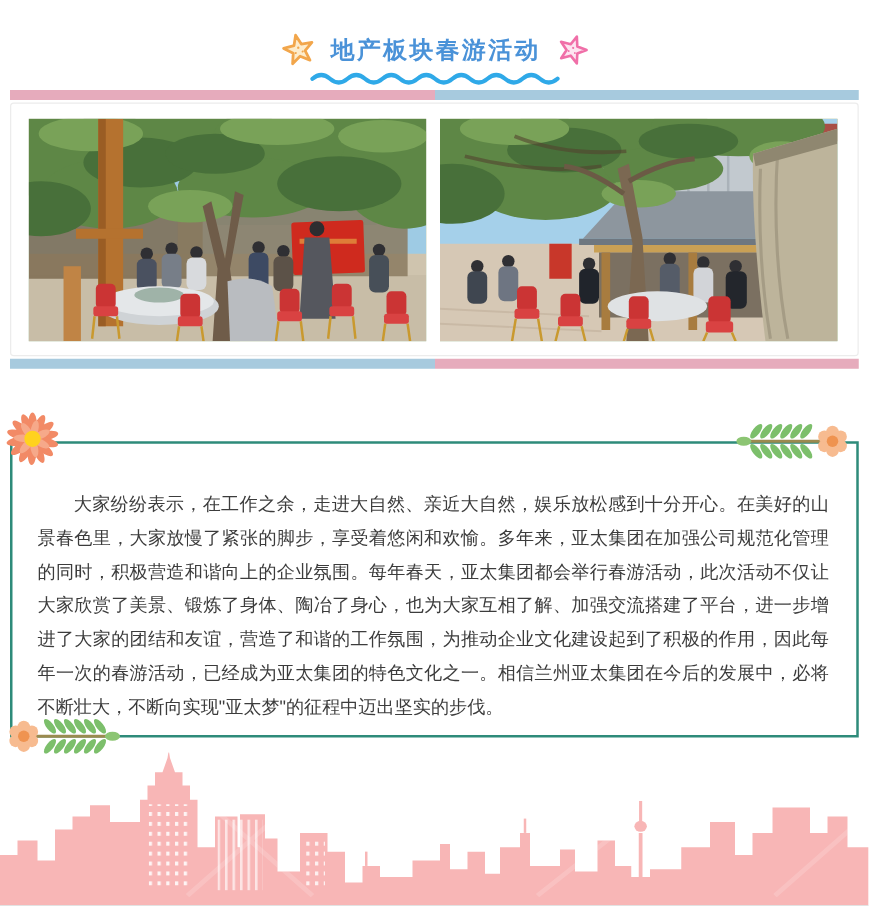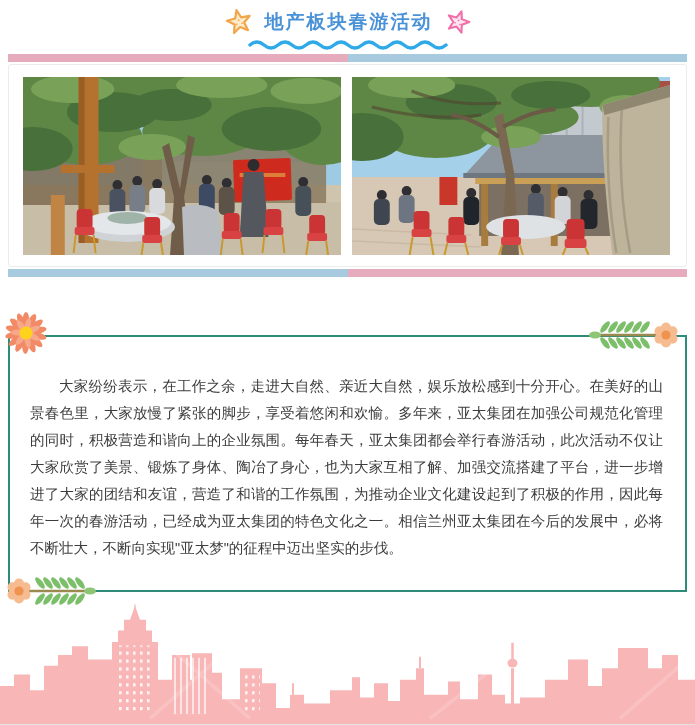--- a/index.html
+++ b/index.html
@@ -2,21 +2,21 @@
 <html><head>
 <meta charset="utf-8">
 <style>
   * { margin:0; padding:0; box-sizing:border-box; }
   html,body { background:#fff; }
   body { font-family:"Liberation Sans","DejaVu Sans",sans-serif; }
   .page { width:695px; height:725px; margin:0 auto; background:#fff; position:relative;
           border-bottom:1px solid #e2e2e2; overflow:hidden; }
 
   
-  .header { padding-top:6px; }
+  .header { padding-top:24px; }
   .title-row { display:flex; align-items:center; justify-content:center; gap:12px; height:32px; }
   .page-title { font-size:19px; font-weight:bold; color:#4a92d8; letter-spacing:2px; }
   .star { flex:0 0 auto; }
   .wave { display:block; margin:0 auto; }
 
   
   .bar { width:679px; margin-left:8px; height:8px; display:flex; }
   .bar span { flex:1; }
   .bar-top { margin-top:4px; }
   .bar-top .left  { background:#e6abbc; }
@@ -27,21 +27,21 @@
 
   
   .photo-card { width:679px; margin:2px 0 0 8px; background:#fff; border:1px solid #ececec;
                 border-radius:3px; padding:12px 14px; display:flex; gap:11px; height:203px; }
   .photo { width:318px; height:178px; overflow:hidden; background:#9db487; flex:0 0 auto; }
   .photo svg { display:block; width:100%; height:100%; }
 
   
   .quote-wrap { position:relative; width:679px; margin:58px 0 0 8px; }
   .quote-box { border:2px solid #2e8b7a; background:#fff; min-height:237px;
-               padding:36px 22px 28px 20px; }
+               padding:36px 22px 8px 20px; }
   .quote-box p { font-size:14.5px; line-height:27px; color:#3c3c3c; text-indent:2em;
                  text-align:justify; }
   .deco { position:absolute; }
   .deco-daisy { left:-4px; top:-24px; }
   .deco-fern-tr { right:8px; top:-19px; }
   .deco-fern-bl { left:-2px; bottom:-18px; transform:scaleX(-1); }
 
   
   .skyline { display:block; margin-top:12px; width:695px; height:126px; }
 </style>

